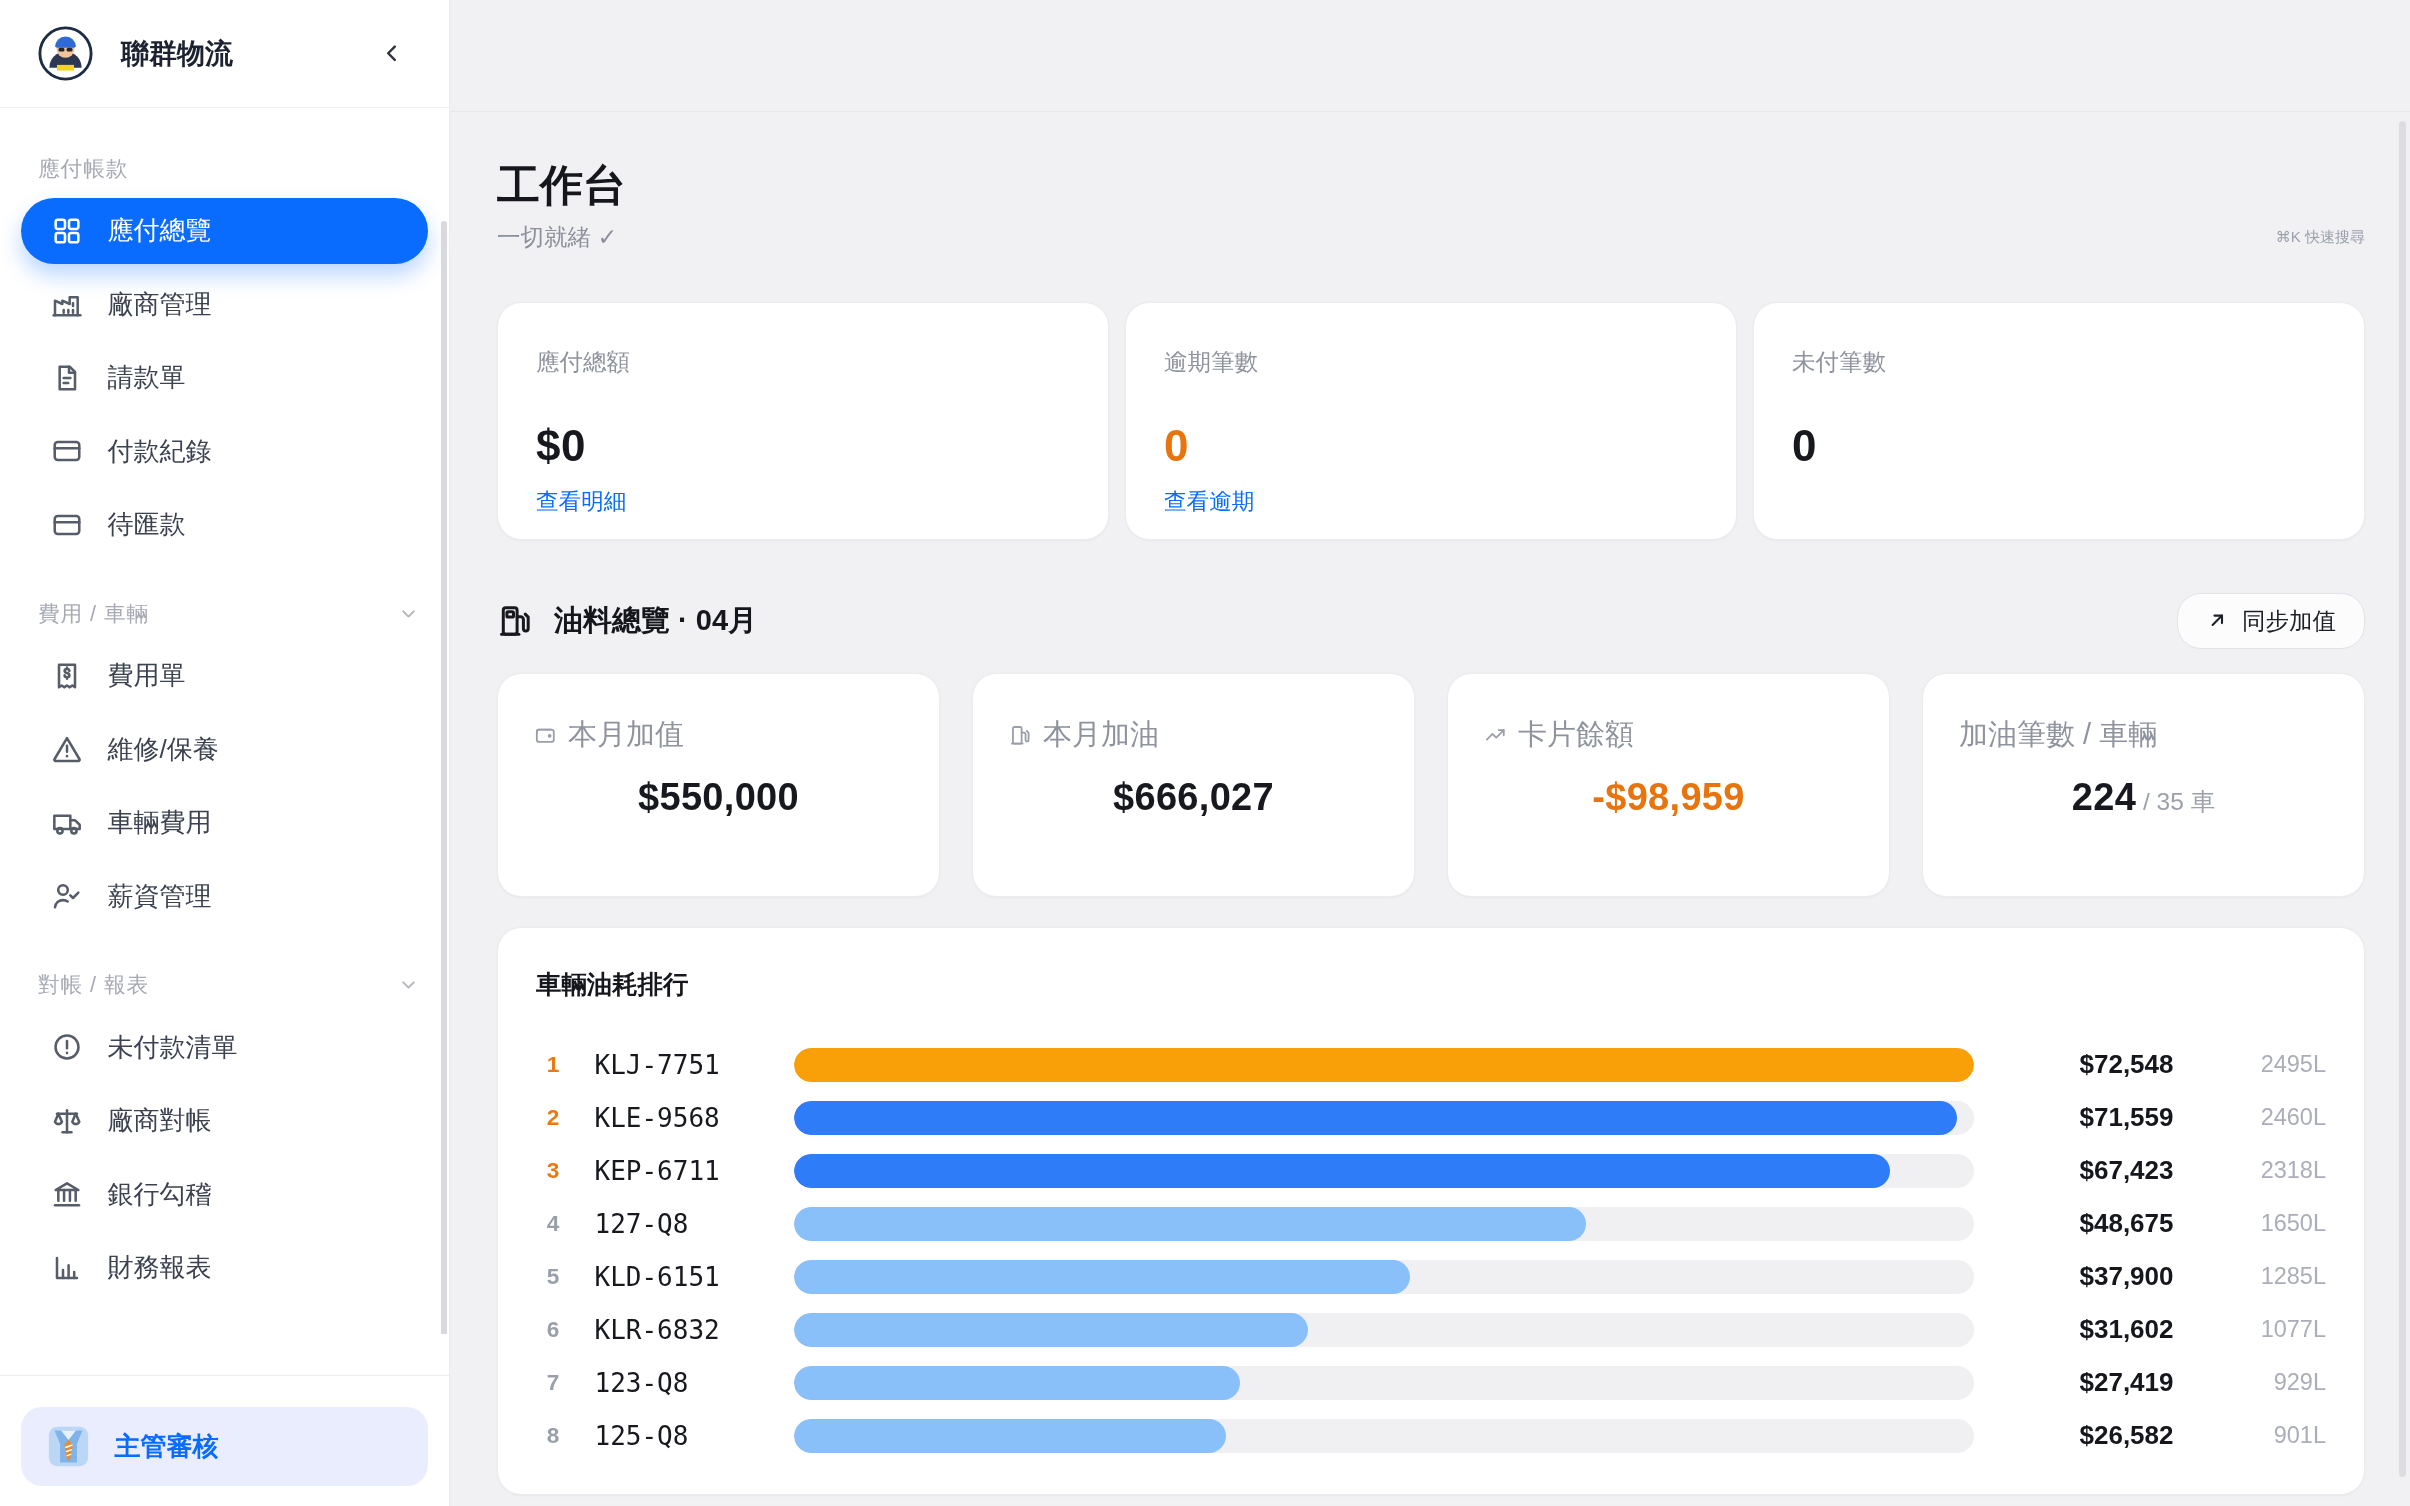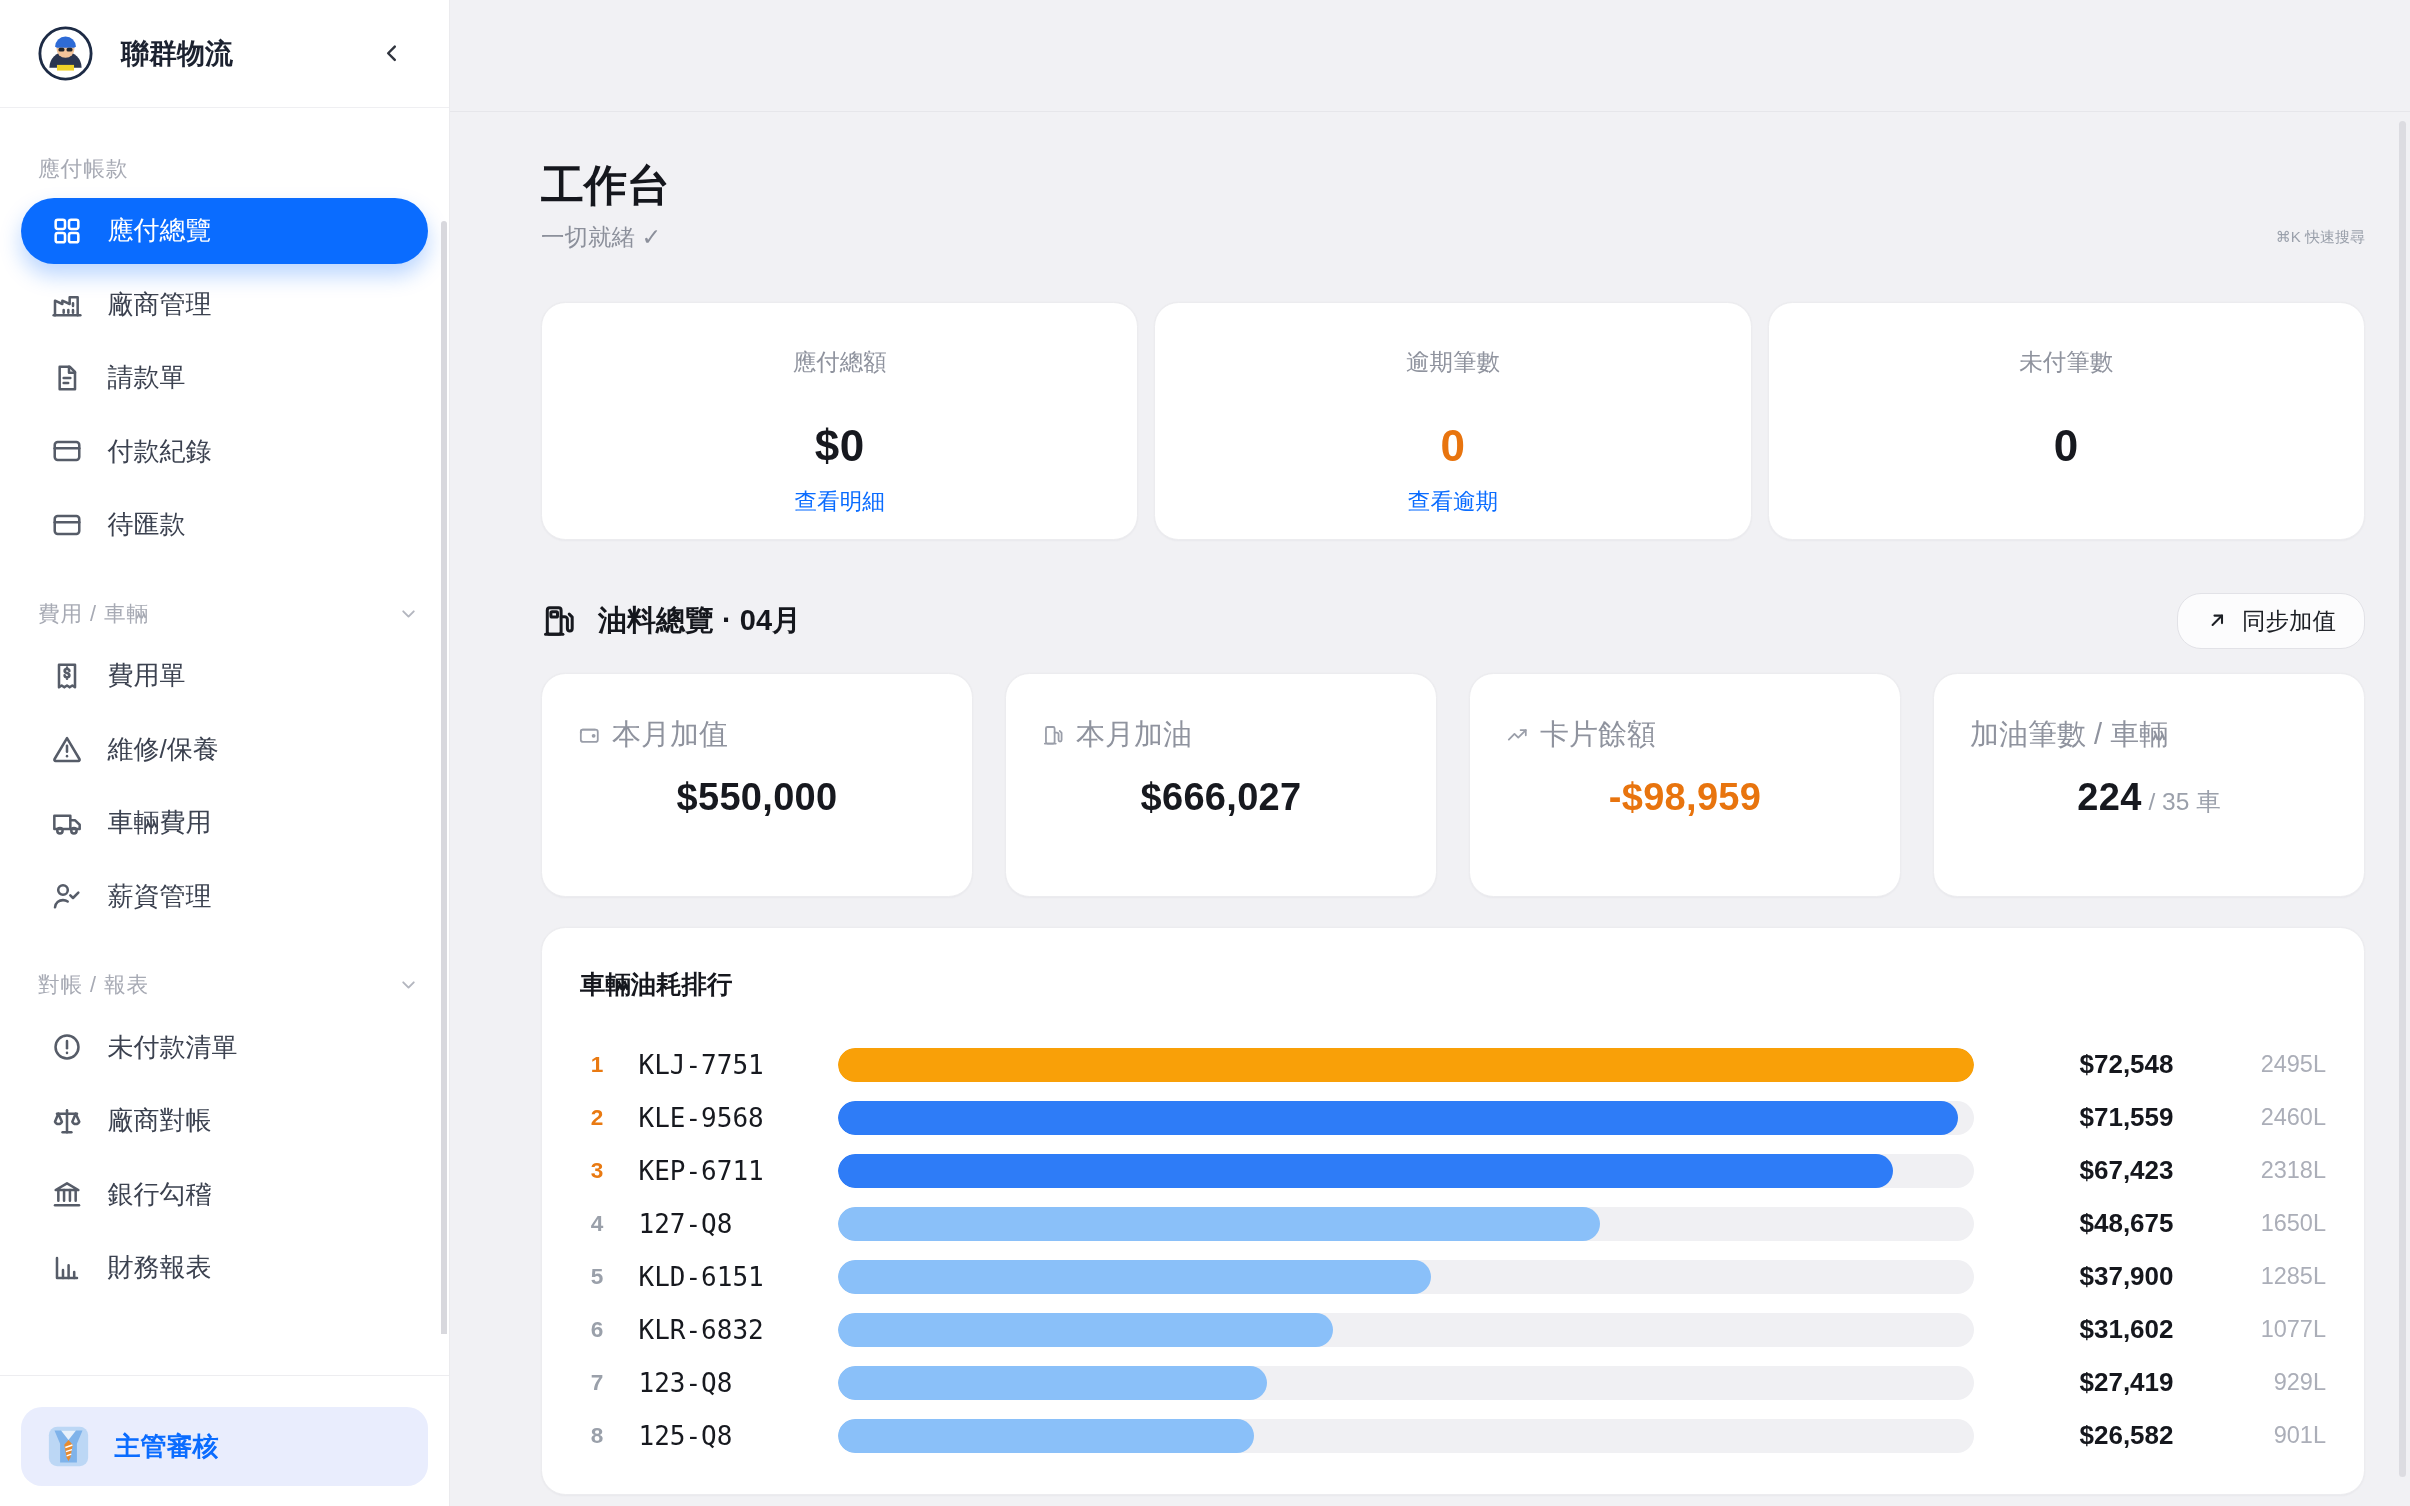--- a/index.html
+++ b/index.html
@@ -45,30 +45,30 @@
   }
   .sb-footer { flex:0 0 auto; border-top:0.9px solid #ededf0; padding:31px 21px 21px 21px;margin-top:41px; }
   .approver-pill {
     height:79px; border-radius:21px; background:#e9edfd; display:flex; align-items:center;
     padding:0 26px; cursor:pointer;
   }
   .approver-pill .tie-wrap { width:43px; height:43px; margin-right:24.5px; }
   .approver-pill .lbl { color:#0a6cff; font-size:26px; font-weight:700; }
 
   
-  .main { position:absolute; left:450px; top:0; width:1960px; height:1507px;padding-left:44px; }
+  .main { position:absolute; left:450px; top:0; width:1960px; height:1507px; }
   .main-topline { position:absolute; left:0; top:111px; width:100%; border-top:0.9px solid #e6e6ea; }
   .main-inner { padding:162px 45px 0 47px; }
 
   .page-head { display:flex; align-items:flex-end; justify-content:space-between; }
   .page-title { font-size:43px; font-weight:700; color:#15171d; line-height:1.1; }
   .page-sub { margin-top:11.3px; font-size:23.5px; color:#8c909b; }
   .shortcut-hint { font-size:15px; color:#9aa0ab; padding-bottom:5.6px; cursor:pointer; }
 
-  .stats-row { margin-top:49px; display:grid; grid-template-columns:1fr 1fr 1fr; gap:16px;text-align:center; }
+  .stats-row { margin-top:49px; display:grid; grid-template-columns:1fr 1fr 1fr; gap:16px; }
   .card {
     background:#ffffff; border:0.9px solid #ececef; border-radius:24.5px;
     box-shadow:0 0.9px 1.9px rgba(16,24,40,.04);
   }
   .stat-card { height:238px; padding:43px 38px 0 38px; }
   .stat-label { font-size:23.5px; color:#8f939e; }
   .stat-value { margin-top:43px; font-size:44px; font-weight:700; letter-spacing:0.5px; }
   .stat-value.orange { color:#e8740e; }
   .stat-link { margin-top:15px; font-size:22.6px; color:#0a6cff; cursor:pointer; display:inline-block; }
   .stat-link:empty { display:none; }

